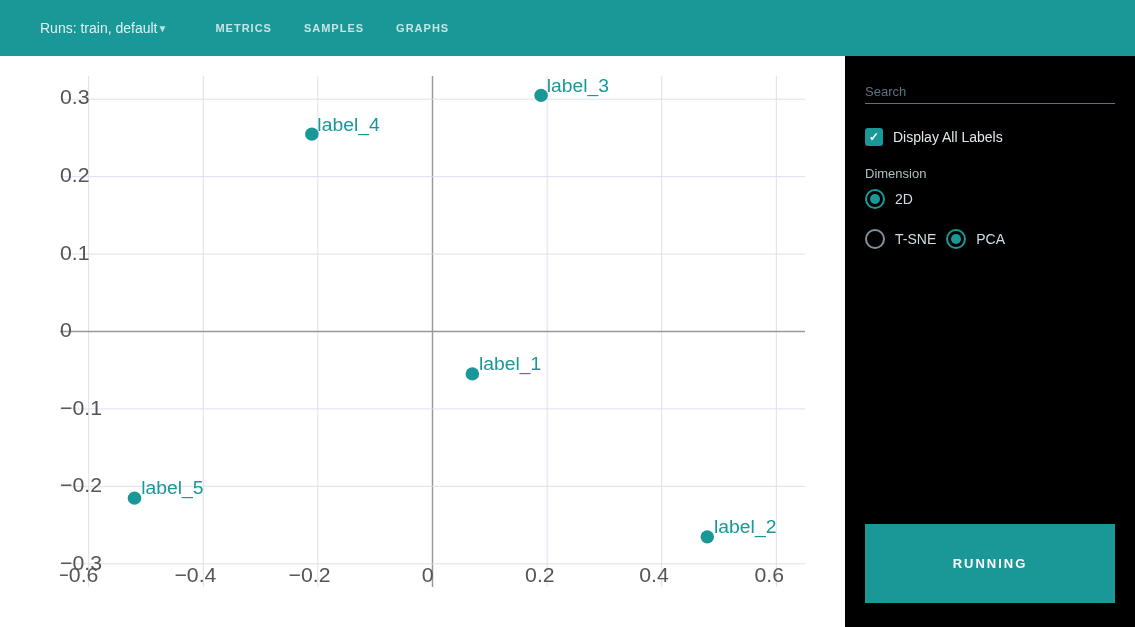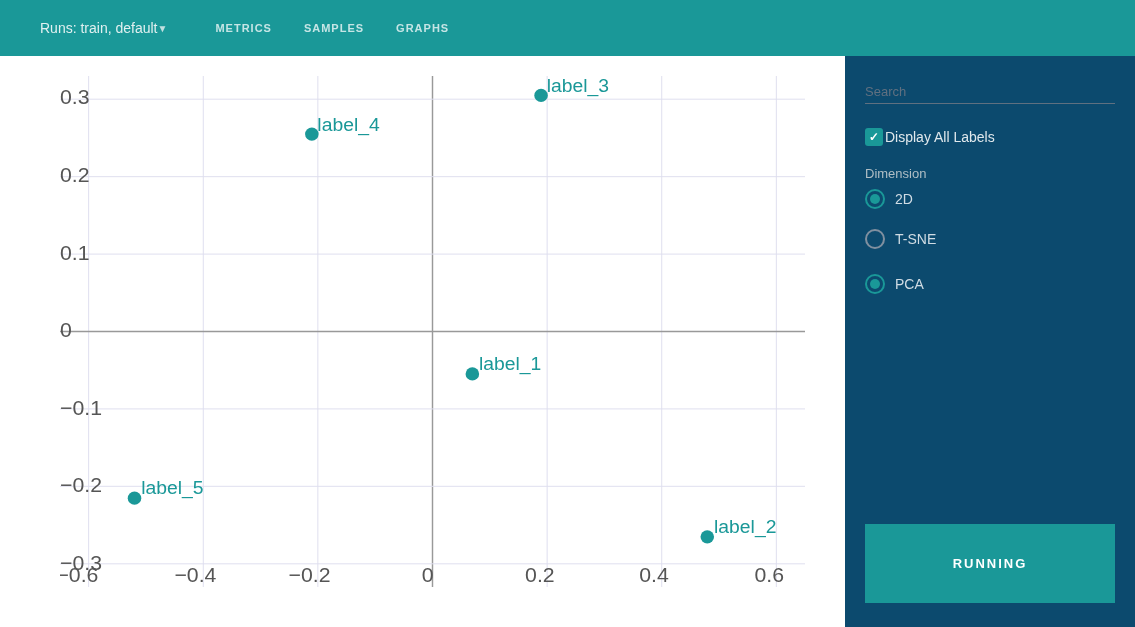--- a/index.html
+++ b/index.html
@@ -81,21 +81,21 @@
     .chart-area {
       flex: 1;
       background: #fff;
       position: relative;
       padding: 20px 40px 40px 60px;
     }
 
     
     .sidebar {
       width: 290px;
-      background: #0c4a6e;
+      background: #000000;
       padding: 24px 20px;
       display: flex;
       flex-direction: column;
       gap: 20px;
     }
     .sidebar-section-label {
       color: #b0bec5;
       font-size: 13px;
       margin-bottom: 8px;
     }
@@ -107,21 +107,21 @@
       color: #fff;
       font-size: 13px;
       padding: 4px 0;
       outline: none;
     }
     .search-input::placeholder { color: #607080; }
 
     .display-all-row {
       display: flex;
       align-items: center;
-      gap: 2px;
+      gap: 10px;
       margin-top: 4px;
     }
     .checkbox-teal {
       width: 18px;
       height: 18px;
       background: #1a9898;
       border-radius: 3px;
       display: flex;
       align-items: center;
       justify-content: center;
@@ -135,22 +135,22 @@
       font-weight: bold;
     }
     .display-all-label {
       color: #e0e8ec;
       font-size: 14px;
       font-weight: 500;
     }
 
     .radio-group {
       display: flex;
-      flex-direction: column;
-      gap: 25px;
+      flex-direction: row;
+      gap: 10px;
     }
     .radio-row {
       display: flex;
       align-items: center;
       gap: 10px;
       cursor: pointer;
     }
     .radio-btn {
       width: 20px;
       height: 20px;

